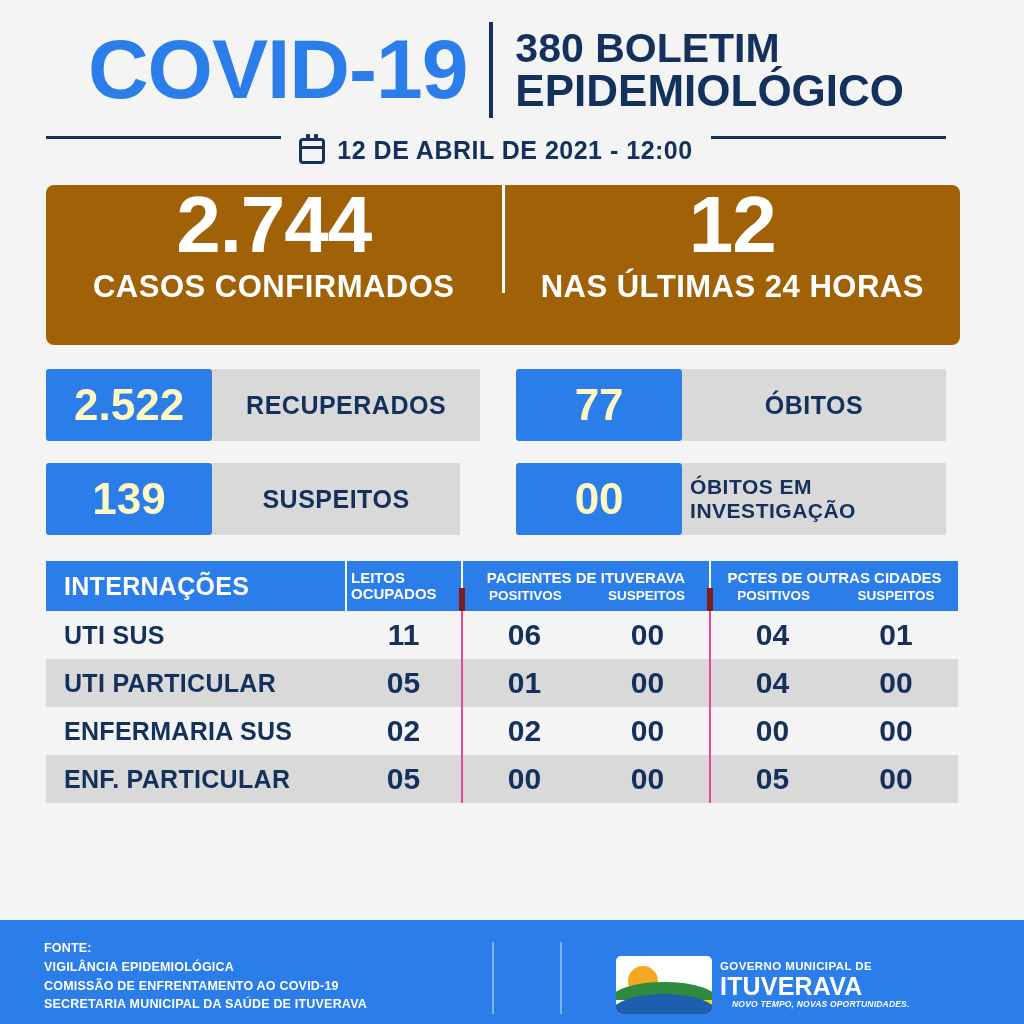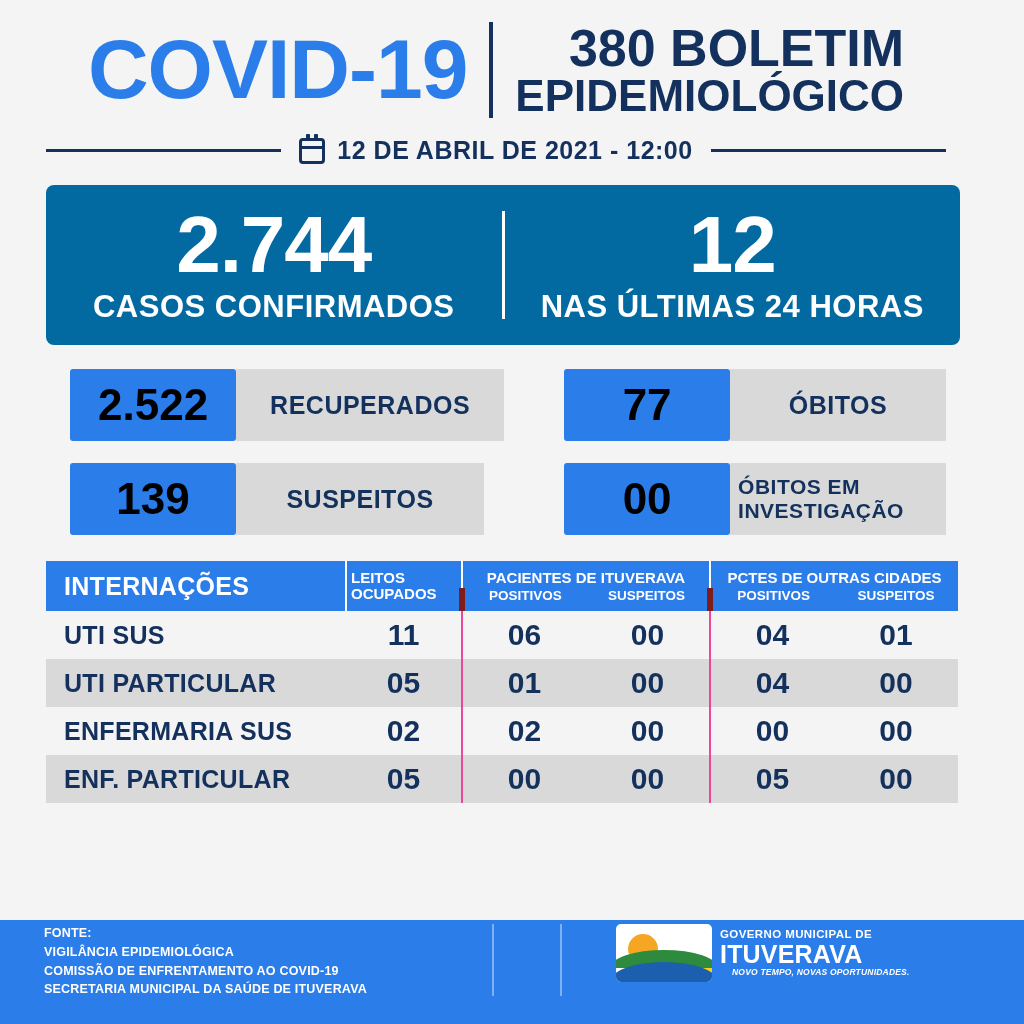--- a/index.html
+++ b/index.html
@@ -45,35 +45,34 @@
     margin: 0 22px;
   }
   .header-right {
     display: flex;
     flex-direction: column;
     justify-content: center;
     color: #13315c;
     line-height: 1.0;
   }
   .bol-line1 {
-    font-size: 52px;
+    font-size: 41px;
     font-weight: bold;
     letter-spacing: 0px;
-    text-align: right;
   }
   .bol-line2 {
     font-size: 44px;
     font-weight: bold;
     letter-spacing: 0px;
   }
 
   
   .date-row {
     display: flex;
-    align-items: center;
+    align-items: flex-start;
     justify-content: center;
     margin-top: 18px;
     padding: 0 46px;
   }
   .date-rule {
     flex: 1;
     height: 3px;
     background: #13315c;
   }
   .date-center {
@@ -111,24 +110,24 @@
   .date-text {
     font-size: 25px;
     font-weight: bold;
     color: #13315c;
     letter-spacing: 0.5px;
   }
 
   
   .red-banner {
     margin: 20px 32px 0 46px;
-    background: #0369a1;
+    background: #a16207;
     border-radius: 8px;
     display: flex;
-    align-items: center;
+    align-items: flex-start;
     height: 160px;
     color: #ffffff;
   }
   .red-half {
     flex: 1;
     text-align: center;
   }
   .red-divider {
     width: 3px;
     height: 108px;
@@ -154,31 +153,30 @@
     grid-template-columns: 1fr 1fr;
     grid-gap: 22px 36px;
   }
   .stat {
     display: flex;
     align-items: stretch;
     height: 72px;
   }
   .stat-num {
     background: #2b7de9;
-    color: #000000;
+    color: #fef9c3;
     font-size: 44px;
     font-weight: bold;
     display: flex;
     align-items: center;
     justify-content: center;
     min-width: 166px;
     padding: 0 28px;
     box-sizing: border-box;
     border-radius: 3px;
-    margin-left: 24px;
   }
   .stat-label {
     background: #d9d9d9;
     color: #13315c;
     font-size: 25px;
     font-weight: bold;
     display: flex;
     align-items: center;
     justify-content: center;
     flex: 1;
@@ -252,24 +250,24 @@
 
   
   .footer {
     position: absolute;
     left: 0;
     bottom: 0;
     width: 1024px;
     height: 104px;
     background: #2b7de9;
     display: flex;
-    align-items: flex-start;
+    align-items: flex-end;
     color: #ffffff;
     box-sizing: border-box;
-    padding: 4px 44px;
+    padding: 10px 44px;
     gap: 30px;
   }
   .footer-text {
     flex: 0 0 400px;
     font-size: 12.5px;
     font-weight: bold;
     line-height: 1.5;
     letter-spacing: 0.2px;
   }
   .footer-sep {

